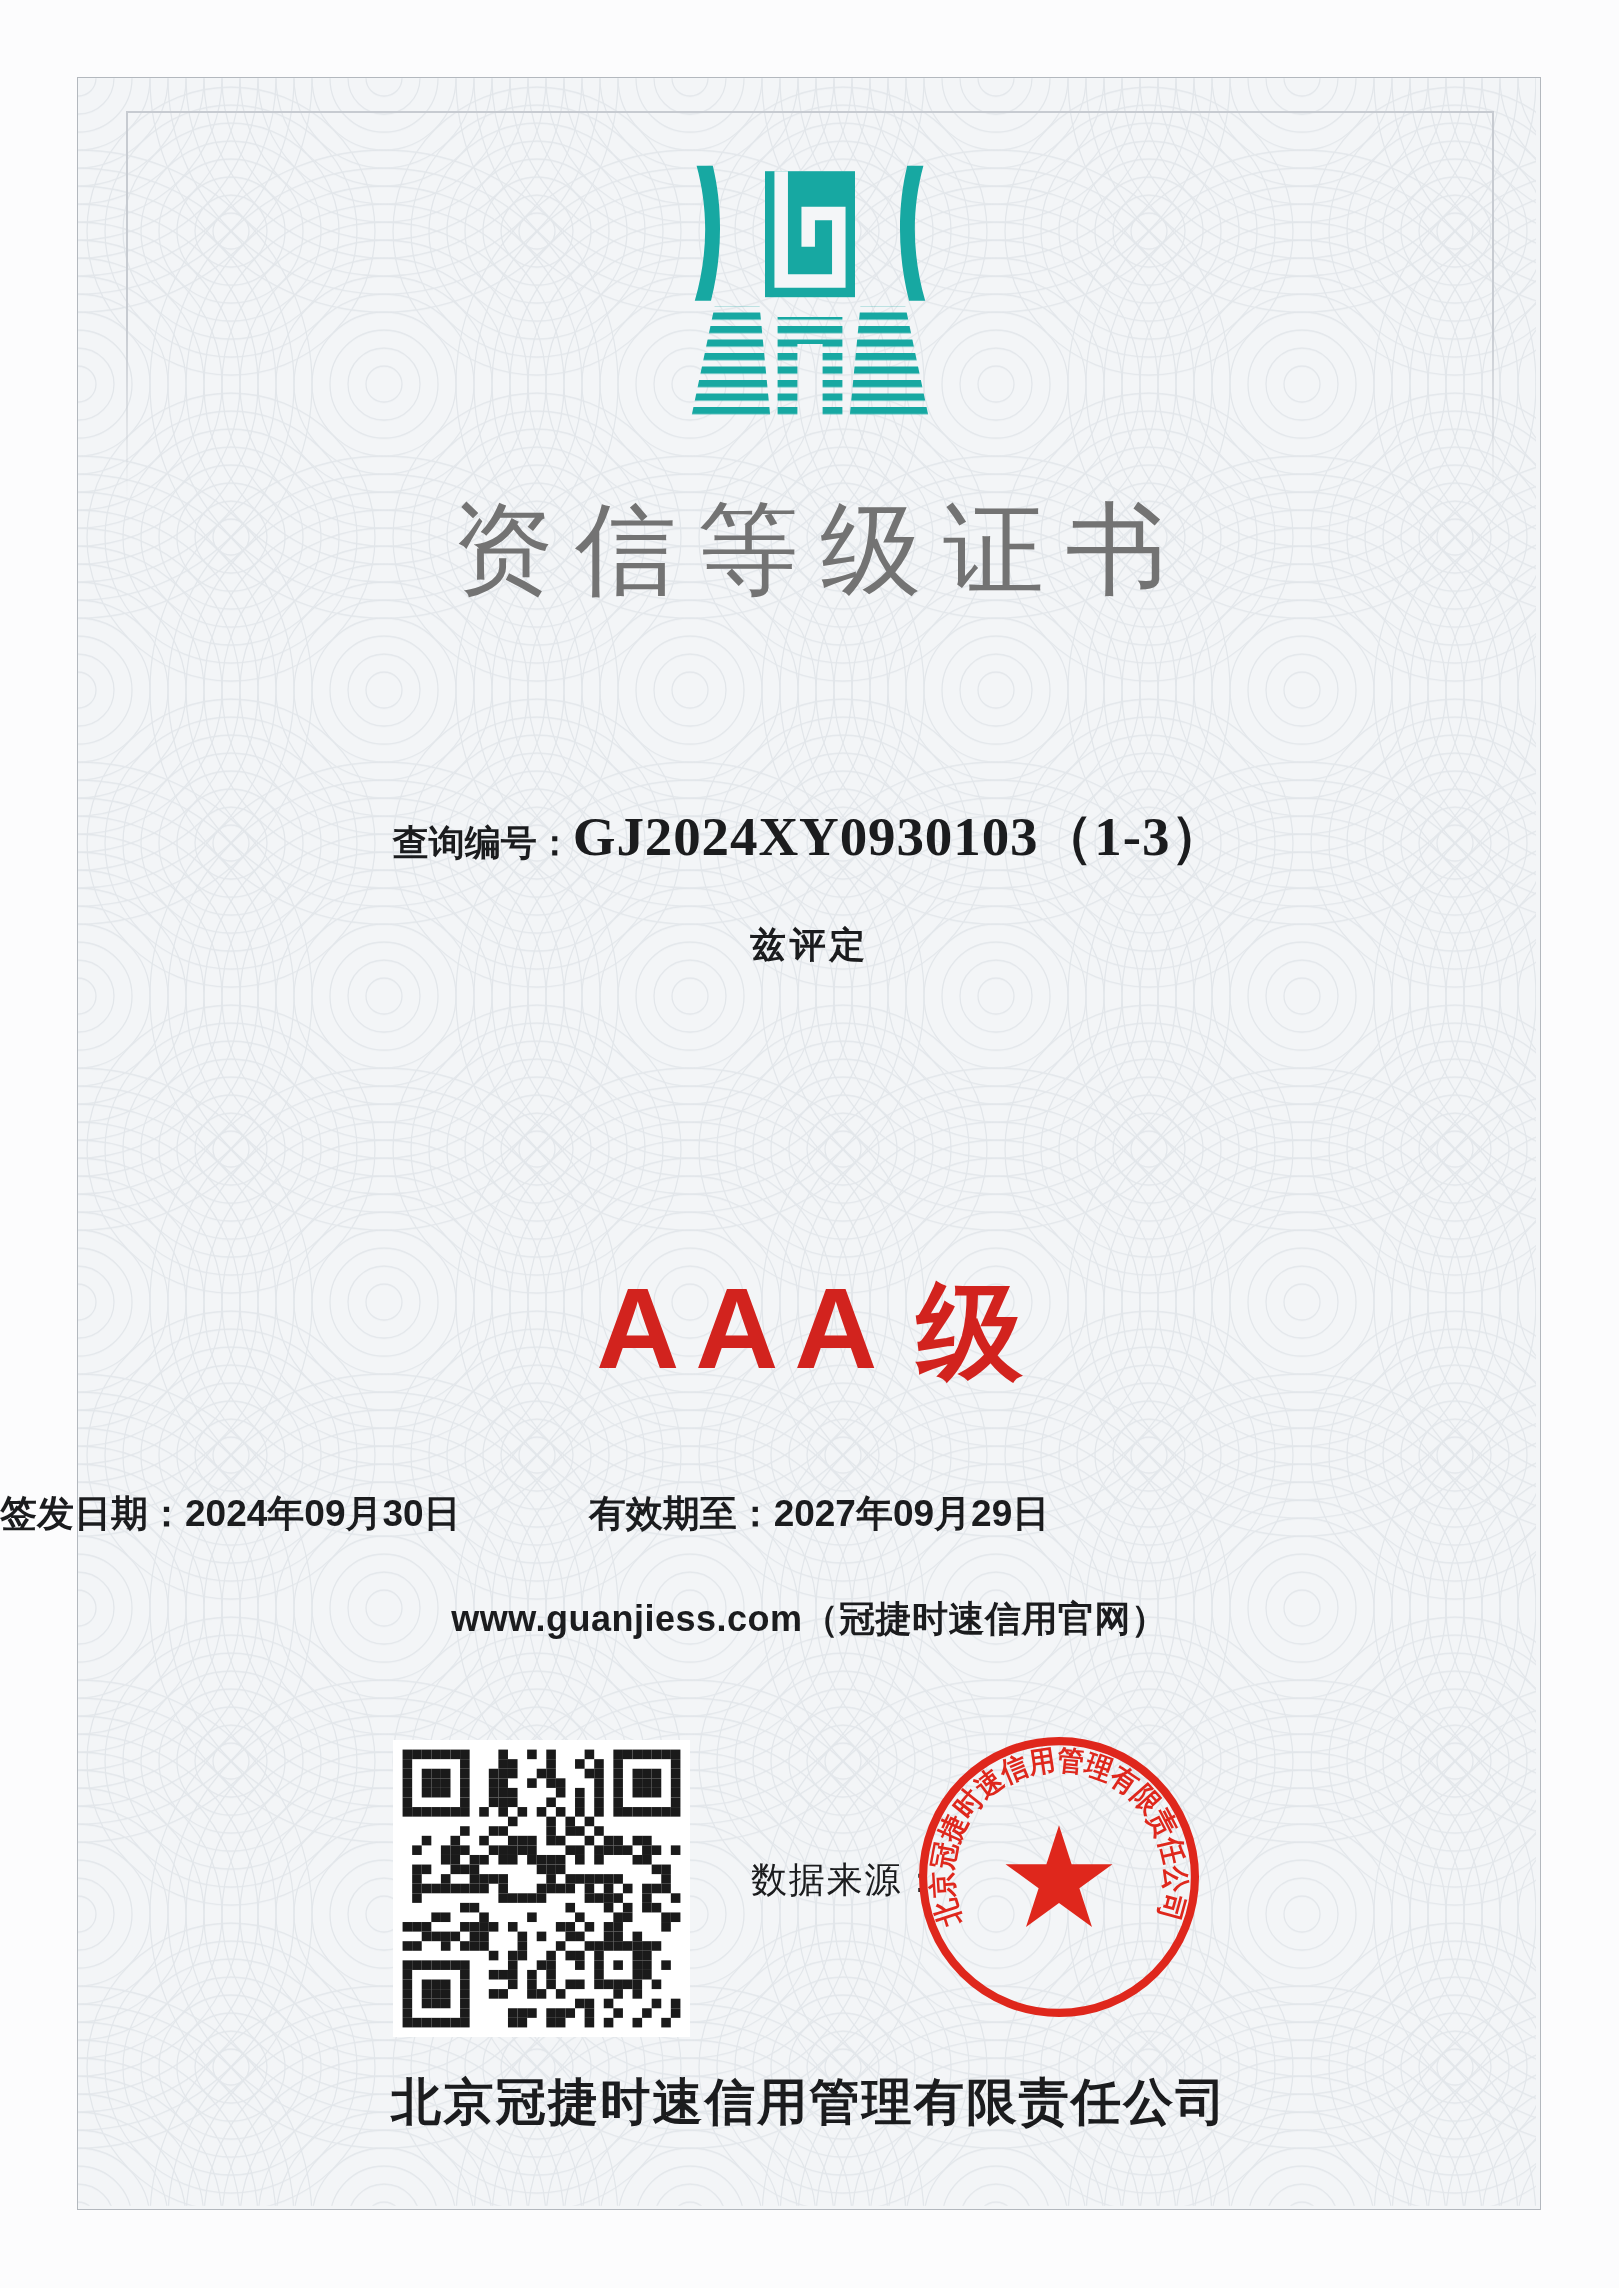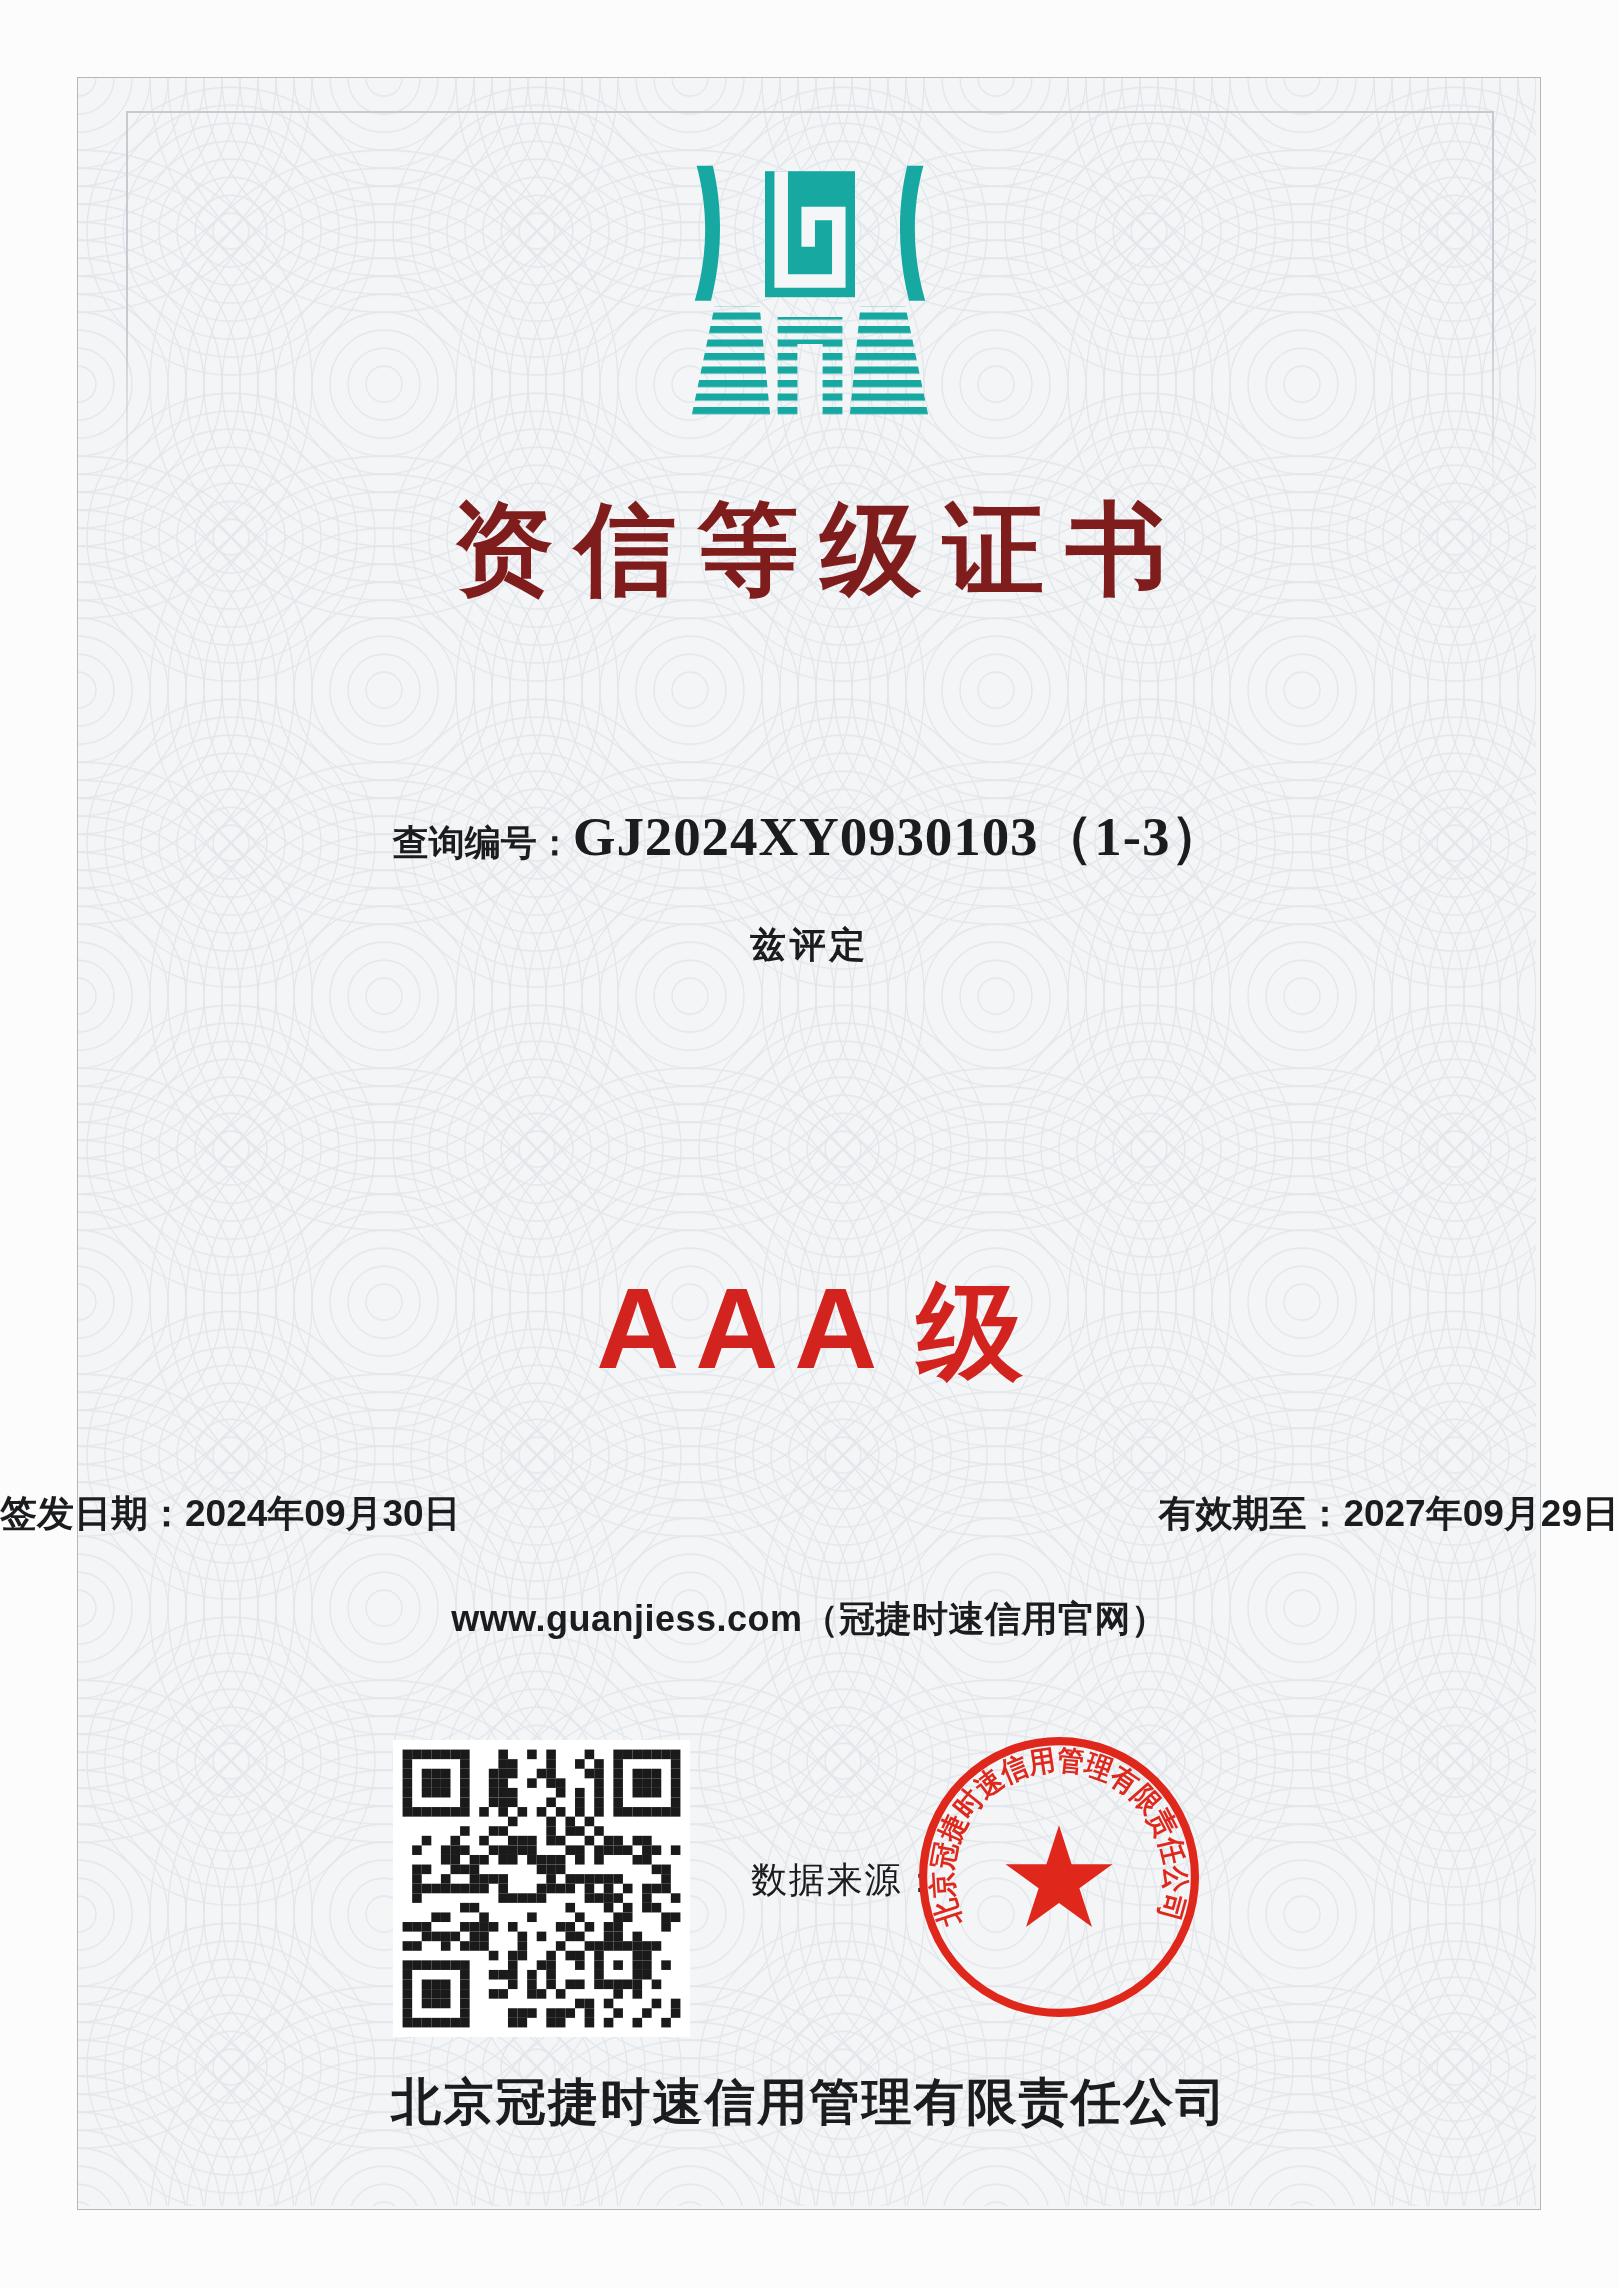--- a/index.html
+++ b/index.html
@@ -11,33 +11,33 @@
   .pattern-layer{position:absolute;inset:0;z-index:0;}
   
   .inner-top{position:absolute;left:126px;top:111px;width:1368px;height:1.8px;background:#c7cbd1;z-index:1;}
   .inner-left{position:absolute;left:126px;top:111px;width:1.8px;height:389px;
               background:linear-gradient(#c7cbd1 55%,rgba(199,203,209,0));z-index:1;}
   .inner-right{position:absolute;left:1492px;top:111px;width:1.8px;height:389px;
                background:linear-gradient(#c7cbd1 55%,rgba(199,203,209,0));z-index:1;}
   .abs{position:absolute;z-index:2;}
   .row{left:0;right:0;text-align:center;}
   .logo-row{top:164px;}
-  .title{top:482px;font-size:101px;line-height:135px;font-weight:700;color:#7f1d1d;
+  .title{top:482px;font-size:101px;line-height:135px;font-weight:400;color:#737373;
          letter-spacing:21.6px;text-indent:21.6px;}
   .subtitle{top:642px;font-size:38px;line-height:54px;font-weight:700;letter-spacing:0.9px;}
   .query{top:808px;line-height:58px;}
   .query .lbl{font-size:36px;font-weight:700;}
   .query .val{font-family:"Liberation Serif",serif;font-size:55px;font-weight:700;letter-spacing:0.9px;}
   .intro{top:920px;font-size:36px;line-height:50px;font-family:"Liberation Serif",serif;font-weight:600;letter-spacing:3.6px;}
   .company{top:994px;font-size:84px;line-height:113px;font-family:"Liberation Serif",serif;
            font-weight:700;letter-spacing:1.8px;}
   .rating{top:1260px;line-height:137px;color:#d2231e;text-align:center;}
   .rating .aaa{font-size:115px;font-weight:900;letter-spacing:16px;}
   .rating .grade{font-size:106px;font-weight:900;margin-left:23.4px;}
-  .dates{top:1488px;display:flex;justify-content:space-between;gap:128px;font-size:37px;font-weight:700;line-height:52px;}
+  .dates{top:1488px;display:flex;justify-content:flex-start;gap:128px;font-size:37px;font-weight:700;line-height:52px;}
   .addr{top:1587px;font-size:36px;font-weight:700;line-height:64px;letter-spacing:0.5px;}
   .qr{left:393px;top:1740px;width:297px;height:297px;}
   .datasource{left:719px;top:1856px;font-size:36px;font-family:Liberation Sans, sans-serif;letter-spacing:1.8px;margin-left:32px;}
   .seal{left:914px;top:1732px;width:290px;height:290px;}
   .issuer{top:2068px;font-size:50px;font-weight:700;letter-spacing:2.3px;line-height:68px;}
 </style>
 </head>
 <body>
 
 <div id="page">

